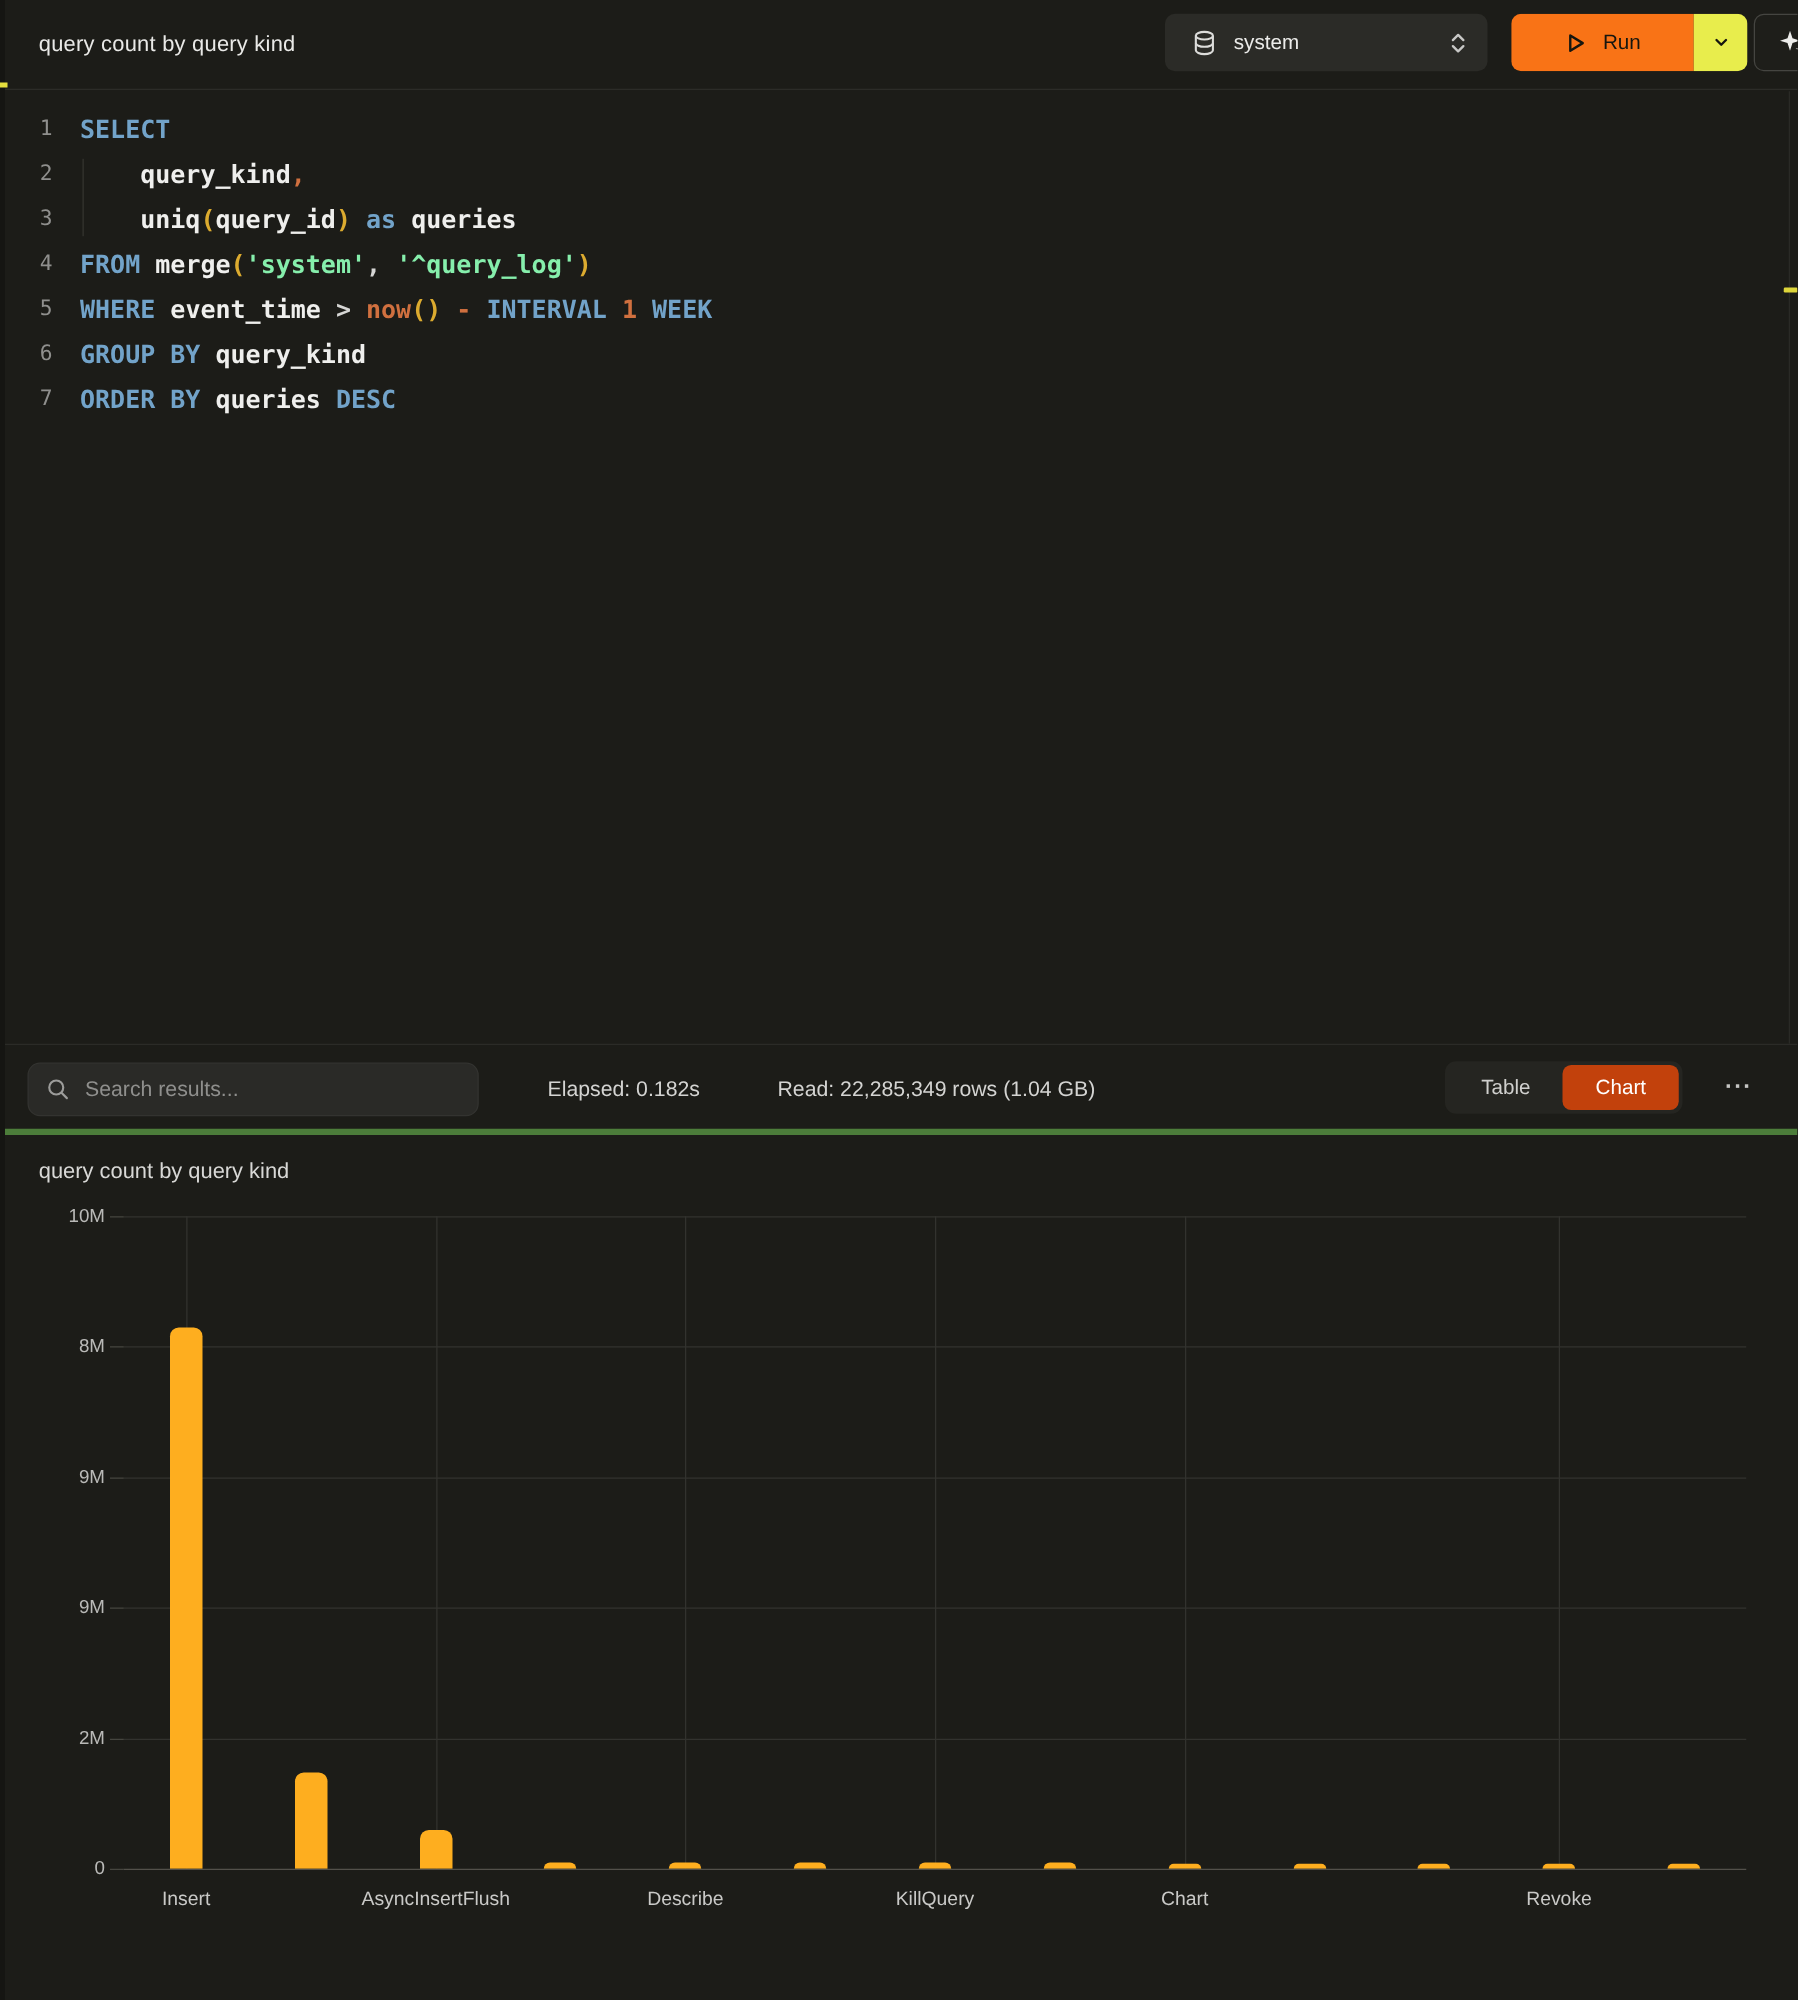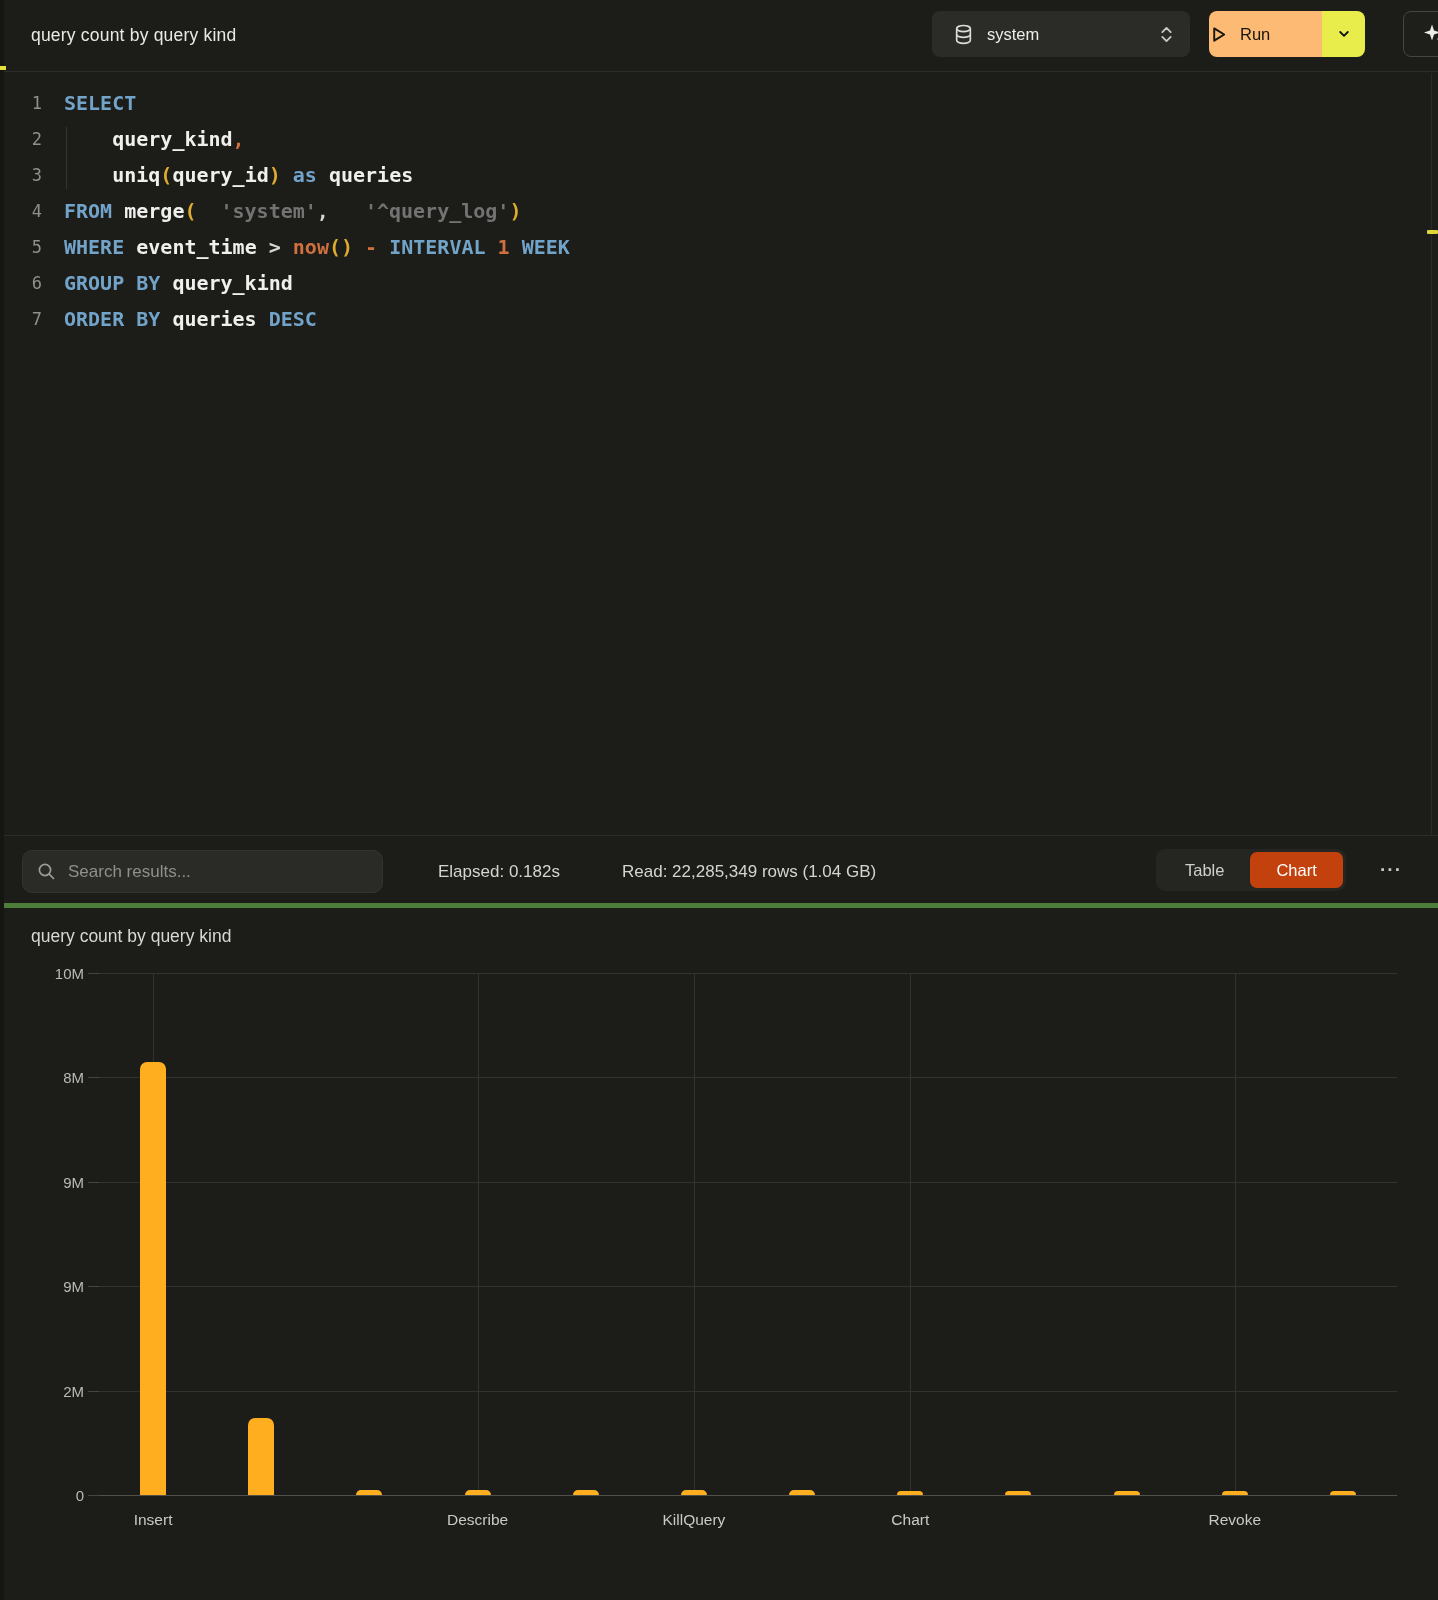--- a/index.html
+++ b/index.html
@@ -14,33 +14,33 @@
   .left-edge { position:absolute; left:0; top:0; width:4px; height:1600px; background:#151512; z-index:40; }
   .left-yellow-dash { position:absolute; left:0; top:66px; width:6px; height:4px; background:#e5df3e; z-index:50; }
 
   
   .header { position:absolute; left:0; top:0; right:0; height:72px; border-bottom:1px solid #2c2c28; }
   .header-title { position:absolute; left:31px; top:0; height:71px; display:flex; align-items:center; font-size:17.5px; color:#e9e9e7; letter-spacing:.2px; }
   .db-select { position:absolute; left:932px; top:11px; width:258px; height:46px; background:#2b2b27; border-radius:8px; display:flex; align-items:center; padding:0 16px 0 22px; gap:14px; cursor:pointer; }
   .db-label { font-size:16.5px; color:#ececea; flex:1; }
   .icon { display:flex; align-items:center; justify-content:center; }
   .run-btn { position:absolute; left:1209px; top:11px; height:46px; display:flex; border-radius:8px; overflow:hidden; cursor:pointer; }
-  .run-main { width:113px; background:#fdba74; display:flex; align-items:center; gap:12px; color:#16160f; font-size:16.5px; font-weight:500; }
+  .run-main { width:146px; background:#f97316; display:flex; align-items:center; justify-content:center; gap:12px; color:#16160f; font-size:16.5px; font-weight:500; }
   .run-caret { width:43px; background:#e8ed4c; display:flex; align-items:center; justify-content:center; }
   .extra-btn { position:absolute; left:1403px; top:11px; width:60px; height:46px; border:1px solid #454541; background:#1e1e1a; border-radius:8px; display:flex; align-items:center; padding-left:18px; cursor:pointer; }
 
   
   .editor { position:absolute; left:0; top:73px; right:0; height:762px; padding-top:12px; }
   .code-line { display:flex; height:36px; line-height:36px; font-family:"DejaVu Sans Mono", monospace; font-weight:700; font-size:20px; }
   .line-num { width:42px; text-align:right; color:#8f8f8d; font-size:17px; font-weight:400; flex:none; font-family:"DejaVu Sans Mono", monospace; }
   .code-text { margin-left:22px; white-space:pre; }
   .tok-kw  { color:#72a3c9; }
   .tok-id  { color:#efefed; }
   .tok-par { color:#dcab2f; }
-  .tok-str { color:#737373;margin-left:24px; }
+  .tok-str { color:#86efac; }
   .tok-orn { color:#d0703f; }
   .tok-pun { color:#d6d6d4; }
   .indent-guide { position:absolute; left:66px; top:54px; width:1px; height:62px; background:#34342f; }
   .scroll-gutter-line { position:absolute; right:6px; top:0; width:1px; height:762px; background:#2a2a26; }
   .overview-mark { position:absolute; right:0; top:157px; width:11px; height:4px; background:#ddd53a; border-radius:1px; }
 
   
   .toolbar { position:absolute; left:0; top:835px; right:0; height:68px; border-top:1px solid #2b2b27; }
   .search-box { position:absolute; left:22px; top:14px; width:361px; height:43px; background:#2a2a27; border:1px solid #333330; border-radius:10px; display:flex; align-items:center; padding:12px 14px; gap:12px; }
   .search-input { background:transparent; border:none; outline:none; color:#e4e4e2; font-size:17px; width:100%; font-family:"Liberation Sans", sans-serif; }
@@ -217,20 +217,25 @@
     <div class="cells">
         <div class="cell">
           <div class="vgrid"></div>
           <div class="xlabel">Insert</div>
           <div class="bar" style="height: 83%; background: rgb(254, 174, 31);"></div>
         </div>
         <div class="cell">
           <div class="bar" style="height: 14.7%; background: rgb(254, 174, 31);"></div>
         </div>
         <div class="cell">
+          <div class="vgrid"></div>
+          <div class="xlabel">AsyncInsertFlush</div>
+          <div class="bar" style="height: 6%; background: rgb(254, 174, 31);"></div>
+        </div>
+        <div class="cell">
           <div class="bar" style="height: 1.05%; background: rgb(254, 174, 31);"></div>
         </div>
         <div class="cell">
           <div class="vgrid"></div>
           <div class="xlabel">Describe</div>
           <div class="bar" style="height: 1%; background: rgb(254, 174, 31);"></div>
         </div>
         <div class="cell">
           <div class="bar" style="height: 0.95%; background: rgb(254, 174, 31);"></div>
         </div>

